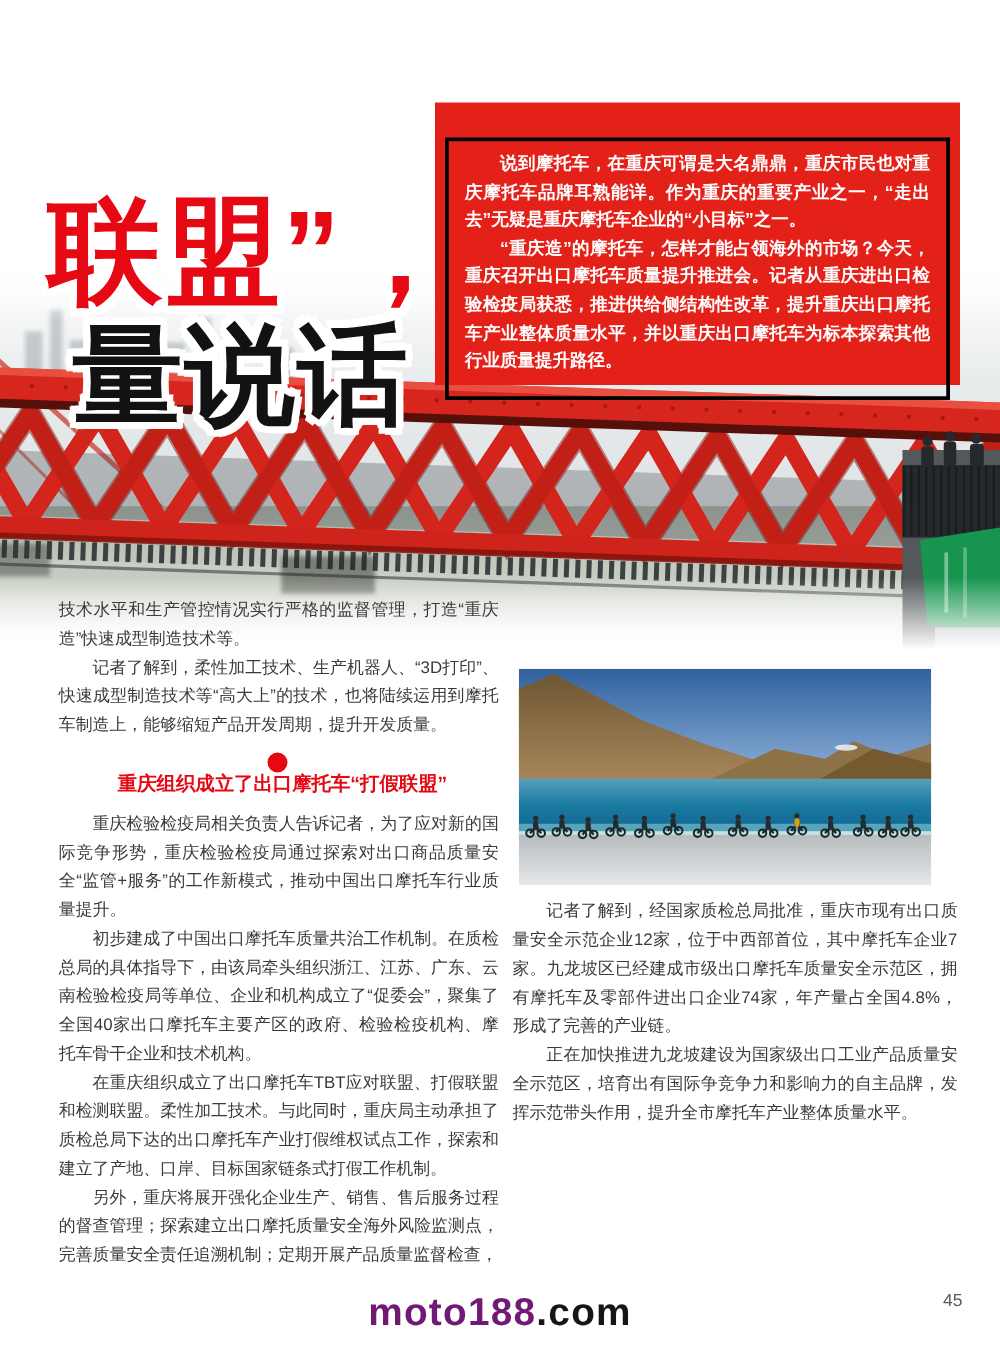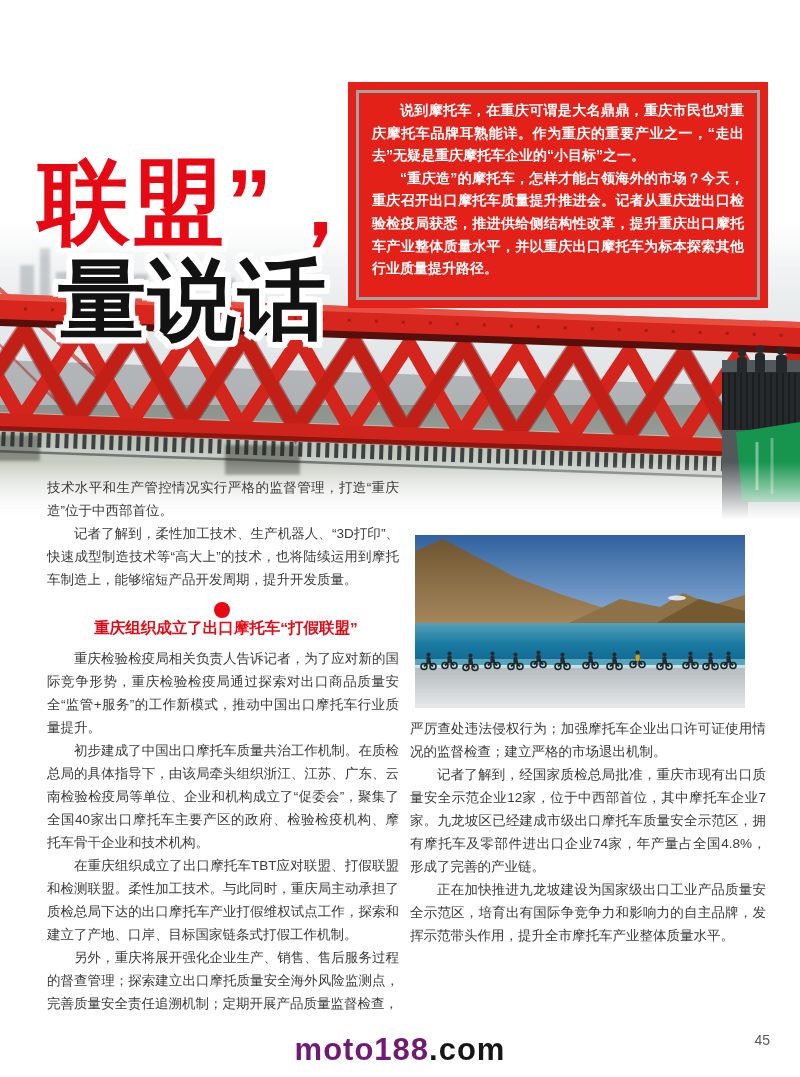--- a/index.html
+++ b/index.html
@@ -9,23 +9,23 @@
   }
   
   .bridge-photo{position:absolute;left:0;top:210px;width:800px;height:310px;display:block;z-index:1;}
   .lake-photo{position:absolute;left:415px;top:535px;width:330px;height:173px;display:block;z-index:3;}
   
   .intro-box{
     position:absolute;left:348px;top:82px;width:420px;height:226px;
     background:#e32119;box-sizing:border-box;padding:8px;z-index:5;
   }
   .intro-inner{
-    border:3px solid #a3a3a3;height:100%;box-sizing:border-box;
+    border:3px solid #000000;height:100%;box-sizing:border-box;
     padding:6px 13px 4px 13px;color:#ffffff;font-weight:bold;
-    font-size:14px;line-height:22.6px;text-align:justify;overflow:hidden;
+    font-size:14px;line-height:22.6px;text-align:justify;overflow:hidden;margin-top:20px;
   }
   .intro-inner p{margin:0;text-indent:2em;}
   
   .title{
     position:absolute;z-index:6;font-weight:900;line-height:1;
     letter-spacing:2px;white-space:nowrap;
     text-shadow:
       -5px -5px 0 #fff, 5px -5px 0 #fff, -5px 5px 0 #fff, 5px 5px 0 #fff,
       -6px 0 0 #fff, 6px 0 0 #fff, 0 -6px 0 #fff, 0 6px 0 #fff,
       -4px -6px 0 #fff, 4px 6px 0 #fff;
@@ -160,21 +160,21 @@
     <div class="intro-inner">
       <p>说到摩托车，在重庆可谓是大名鼎鼎，重庆市民也对重庆摩托车品牌耳熟能详。作为重庆的重要产业之一，“走出去”无疑是重庆摩托车企业的“小目标”之一。</p>
       <p>“重庆造”的摩托车，怎样才能占领海外的市场？今天，重庆召开出口摩托车质量提升推进会。记者从重庆进出口检验检疫局获悉，推进供给侧结构性改革，提升重庆出口摩托车产业整体质量水平，并以重庆出口摩托车为标本探索其他行业质量提升路径。</p>
     </div>
   </div>
 
   <div class="title t1">联盟”，</div>
   <div class="title t2">量说话</div>
 
   <div class="col col-left">
-    <p>技术水平和生产管控情况实行严格的监督管理，打造“重庆造”位于中西部首位。</p>
+    <p>技术水平和生产管控情况实行严格的监督管理，打造“重庆造”快速成型制造技术等。</p>
     <p class="ind">记者了解到，柔性加工技术、生产机器人、“3D打印”、快速成型制造技术等“高大上”的技术，也将陆续运用到摩托车制造上，能够缩短产品开发周期，提升开发质量。</p>
     <div class="section-head">
       <span class="dot"></span>
       <span>重庆组织成立了出口摩托车“打假联盟”</span>
     </div>
     <p class="ind">重庆检验检疫局相关负责人告诉记者，为了应对新的国际竞争形势，重庆检验检疫局通过探索对出口商品质量安全“监管+服务”的工作新模式，推动中国出口摩托车行业质量提升。</p>
     <p class="ind">初步建成了中国出口摩托车质量共治工作机制。在质检总局的具体指导下，由该局牵头组织浙江、江苏、广东、云南检验检疫局等单位、企业和机构成立了“促委会”，聚集了全国40家出口摩托车主要产区的政府、检验检疫机构、摩托车骨干企业和技术机构。</p>
     <p class="ind">在重庆组织成立了出口摩托车TBT应对联盟、打假联盟和检测联盟。柔性加工技术。与此同时，重庆局主动承担了质检总局下达的出口摩托车产业打假维权试点工作，探索和建立了产地、口岸、目标国家链条式打假工作机制。</p>
     <p class="ind">另外，重庆将展开强化企业生产、销售、售后服务过程的督查管理；探索建立出口摩托质量安全海外风险监测点，完善质量安全责任追溯机制；定期开展产品质量监督检查，</p>
   </div>
@@ -228,21 +228,20 @@
       <use href="#bk" x="215" y="115"></use>
         <use href="#bk" x="242" y="117"></use>
         <use href="#bk" x="268" y="116"></use>
       <use href="#bk" x="288" y="117"></use>
         <use href="#bk" x="306" y="116"></use>
       <rect x="220.5" y="119.5" width="4.2" height="7" rx="1.8" fill="#d4a017"></rect>
     </g>
   </svg>
 
   <div class="col col-right">
-    <p>严厉查处违法侵权行为；加强摩托车企业出口许可证使用情况的监督检查；建立严格的市场退出机制。</p>
     <p class="ind">记者了解到，经国家质检总局批准，重庆市现有出口质量安全示范企业12家，位于中西部首位，其中摩托车企业7家。九龙坡区已经建成市级出口摩托车质量安全示范区，拥有摩托车及零部件进出口企业74家，年产量占全国4.8%，形成了完善的产业链。</p>
     <p class="ind">正在加快推进九龙坡建设为国家级出口工业产品质量安全示范区，培育出有国际争竞争力和影响力的自主品牌，发挥示范带头作用，提升全市摩托车产业整体质量水平。</p>
   </div>
 
   <div class="footer">
     <span class="brand-orange">moto188</span><span class="brand-black">.com</span>
   </div>
   <div class="pagenum">45</div>
 
 </div>

